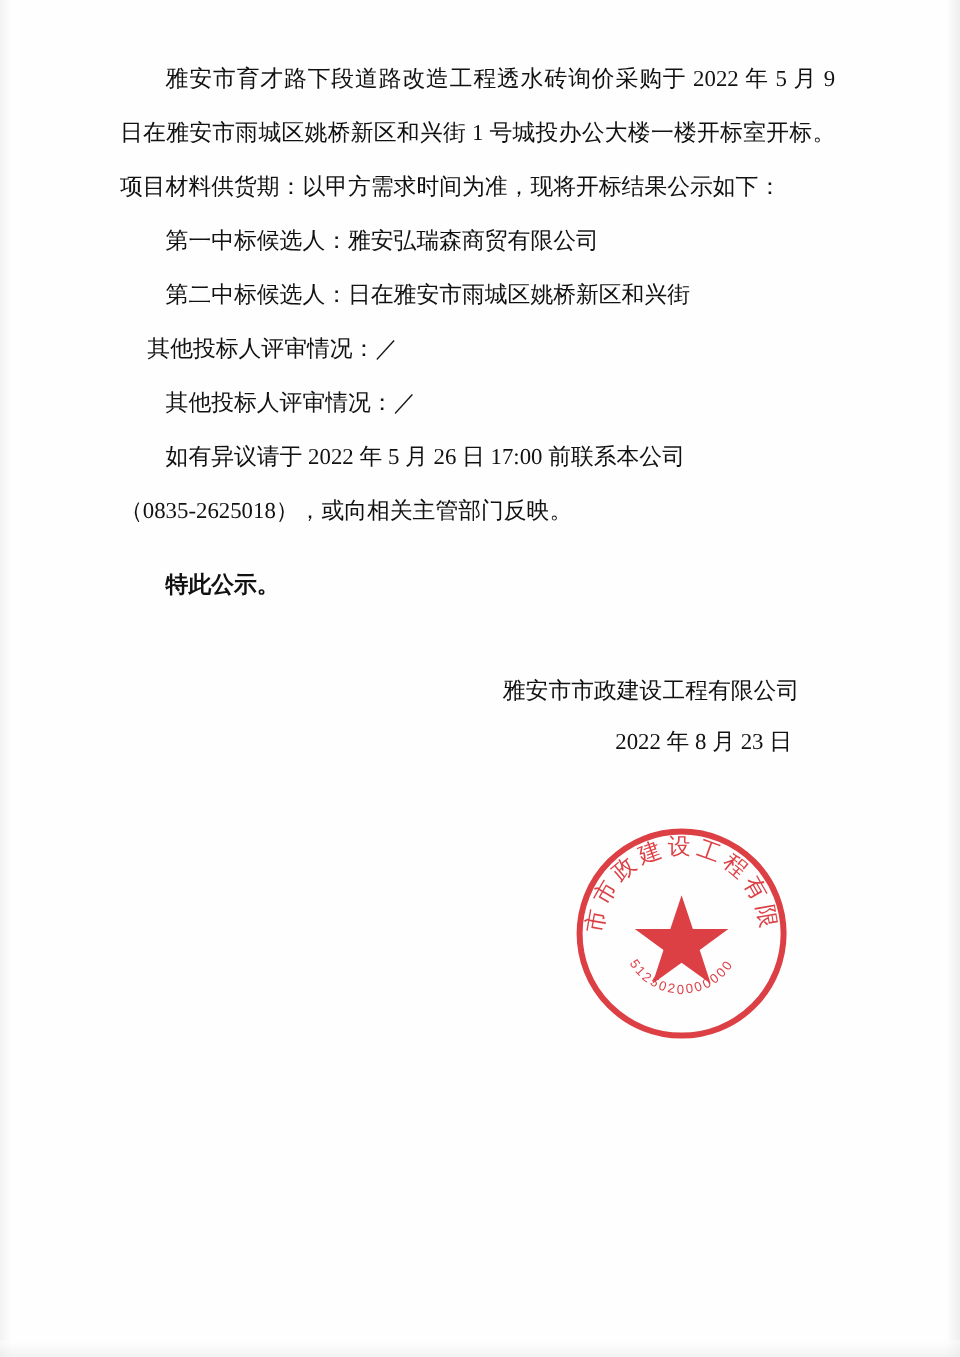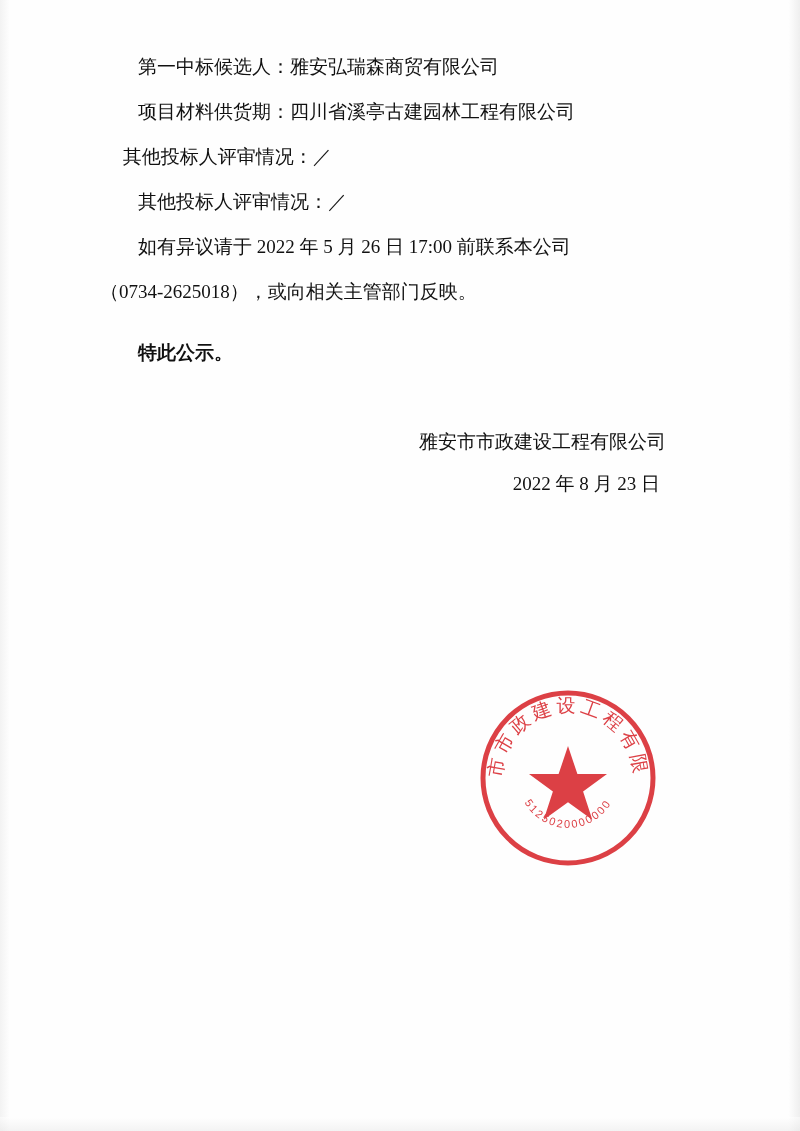--- a/index.html
+++ b/index.html
@@ -143,29 +143,30 @@
 <div class="page">
 
   <div class="scan-edge-left"></div>
   <div class="scan-edge-right"></div>
   <div class="scan-edge-bottom"></div>
 
 
   <div class="body-block">
 
 
+    <p class="para">雅安市育才路下段道路改造工程透水砖询价采购于 2022 年 5 月 9 日在雅安市雨城区姚桥新区和兴街 1 号城投办公大楼一楼开标室开标。项目材料供货期：以甲方需求时间为准，现将开标结果公示如下：</p>
 
     <p class="cand-line">第一中标候选人：雅安弘瑞森商贸有限公司</p>
-    <p class="cand-line">项目材料供货期：四川省溪亭古建园林工程有限公司</p>
+    <p class="cand-line">第二中标候选人：日在雅安市雨城区姚桥新区和兴街</p>
 
     <p class="other-line-a">其他投标人评审情况：／</p>
     <p class="other-line-b">其他投标人评审情况：／</p>
 
     <p class="notice-para">如有异议请于 2022 年 5 月 26 日 17:00 前联系本公司</p>
-    <p class="notice-cont">（0734-2625018），或向相关主管部门反映。</p>
+    <p class="notice-cont">（0835-2625018），或向相关主管部门反映。</p>
 
     <p class="closing">特此公示。</p>
 
     <div class="sign-block">
       <p class="sign-company">雅安市市政建设工程有限公司</p>
       <p class="sign-date">2022 年 8 月 23 日</p>
     </div>
 
   </div>
 

